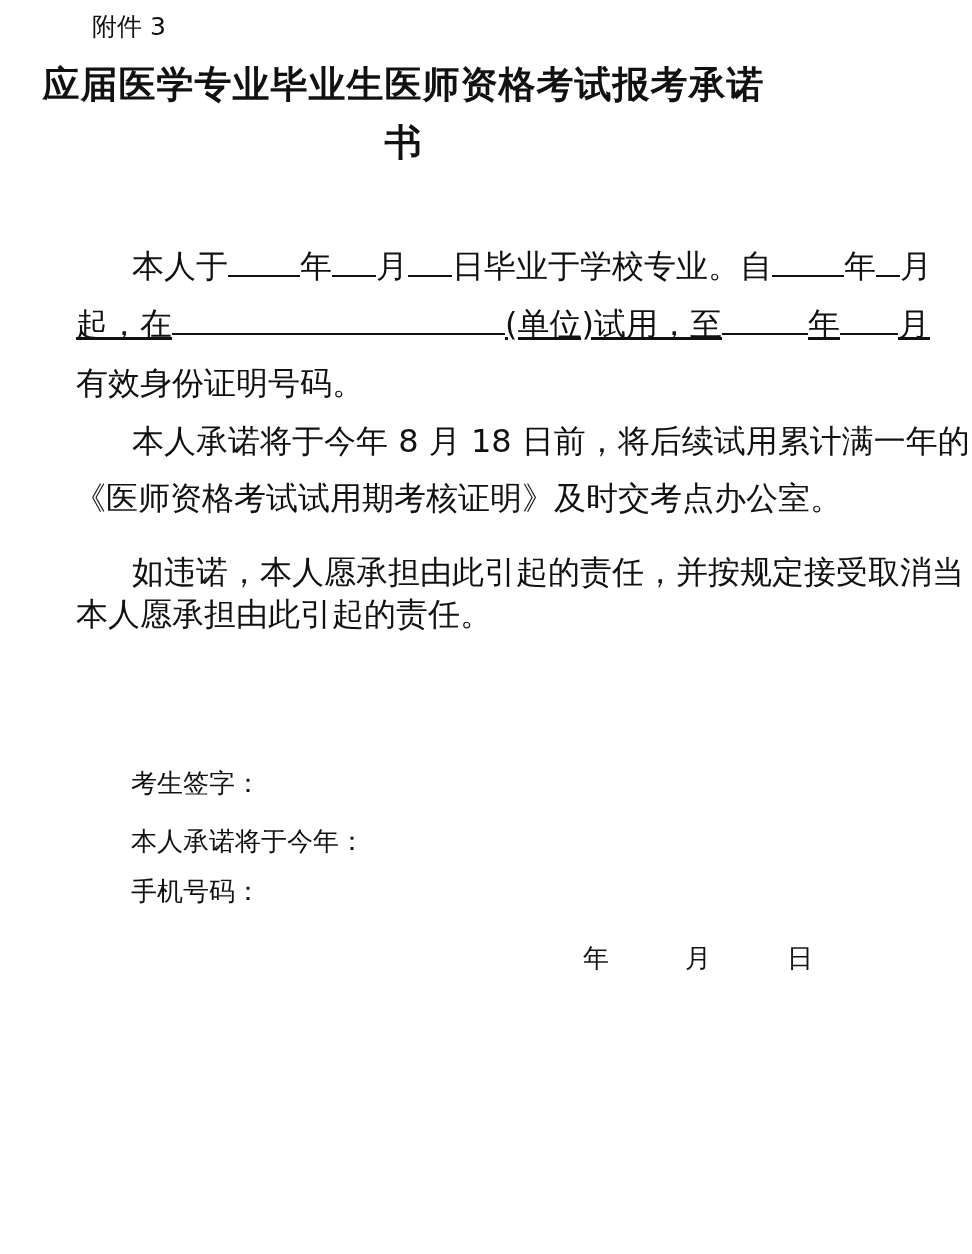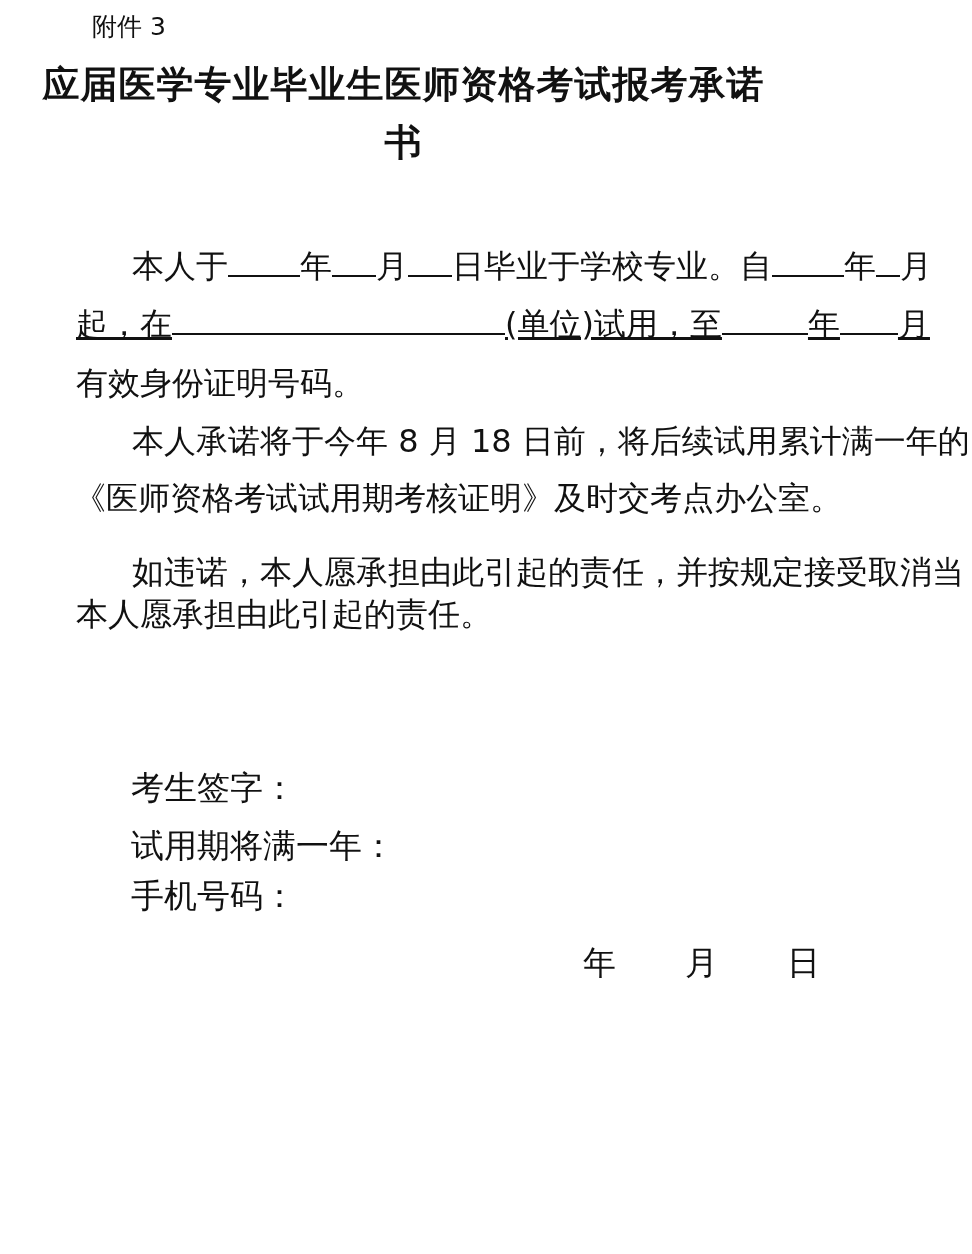--- a/index.html
+++ b/index.html
@@ -8,21 +8,21 @@
     font-family: "DejaVu Sans", "Liberation Sans", sans-serif;
     color:#111111;
   }
   .abs { position:absolute; white-space:nowrap; }
   .attach { left:92px; top:10px; font-size:25px; }
   .title { left:0; width:807px; text-align:center; font-size:37px; font-weight:bold; letter-spacing:1px; }
   .t1 { top:60px; }
   .t2 { top:118px; }
   .line { font-size:32px; }
   .blank { display:inline-block; border-bottom:2px solid #111; height:22px; vertical-align:baseline; }
-  .sig { font-size:33px; }
+  .sig { font-size:26px; }
 </style>
 </head>
 <body>
 
 <div class="abs attach">附件 3</div>
 <div class="abs title t1">应届医学专业毕业生医师资格考试报考承诺</div>
 <div class="abs title t2">书</div>
 
 <div class="abs line" style="left:132px; top:245px;">
   <span>本人于</span><span class="blank" style="width:72px"></span><span>年</span><span class="blank" style="width:44px"></span><span>月</span><span class="blank" style="width:44px"></span><span>日毕业于学校专业。自</span><span class="blank" style="width:72px"></span><span>年</span><span class="blank" style="width:24px"></span><span>月</span>
@@ -32,18 +32,18 @@
 </div>
 <div class="abs line" style="left:76px; top:362px;">有效身份证明号码。</div>
 
 <div class="abs line" style="left:132px; top:420px;">本人承诺将于今年 8 月 18 日前，将后续试用累计满一年的</div>
 <div class="abs line" style="left:60px; top:477px;margin-left:14px;">《医师资格考试试用期考核证明》及时交考点办公室。</div>
 
 <div class="abs line" style="left:132px; top:551px;">如违诺，本人愿承担由此引起的责任，并按规定接受取消当</div>
 <div class="abs line" style="left:76px; top:593px;">本人愿承担由此引起的责任。</div>
 
 <div class="abs sig" style="left:131px; top:766px;">考生签字：</div>
-<div class="abs sig" style="left:131px; top:824px;">试用期将满一年：</div>
+<div class="abs sig" style="left:131px; top:824px;">本人承诺将于今年：</div>
 <div class="abs sig" style="left:131px; top:874px;">手机号码：</div>
 
 <div class="abs sig" style="left:583px; top:941px;">年</div>
 <div class="abs sig" style="left:685px; top:941px;">月</div>
 <div class="abs sig" style="left:787px; top:941px;">日</div>
 
 </body></html>

